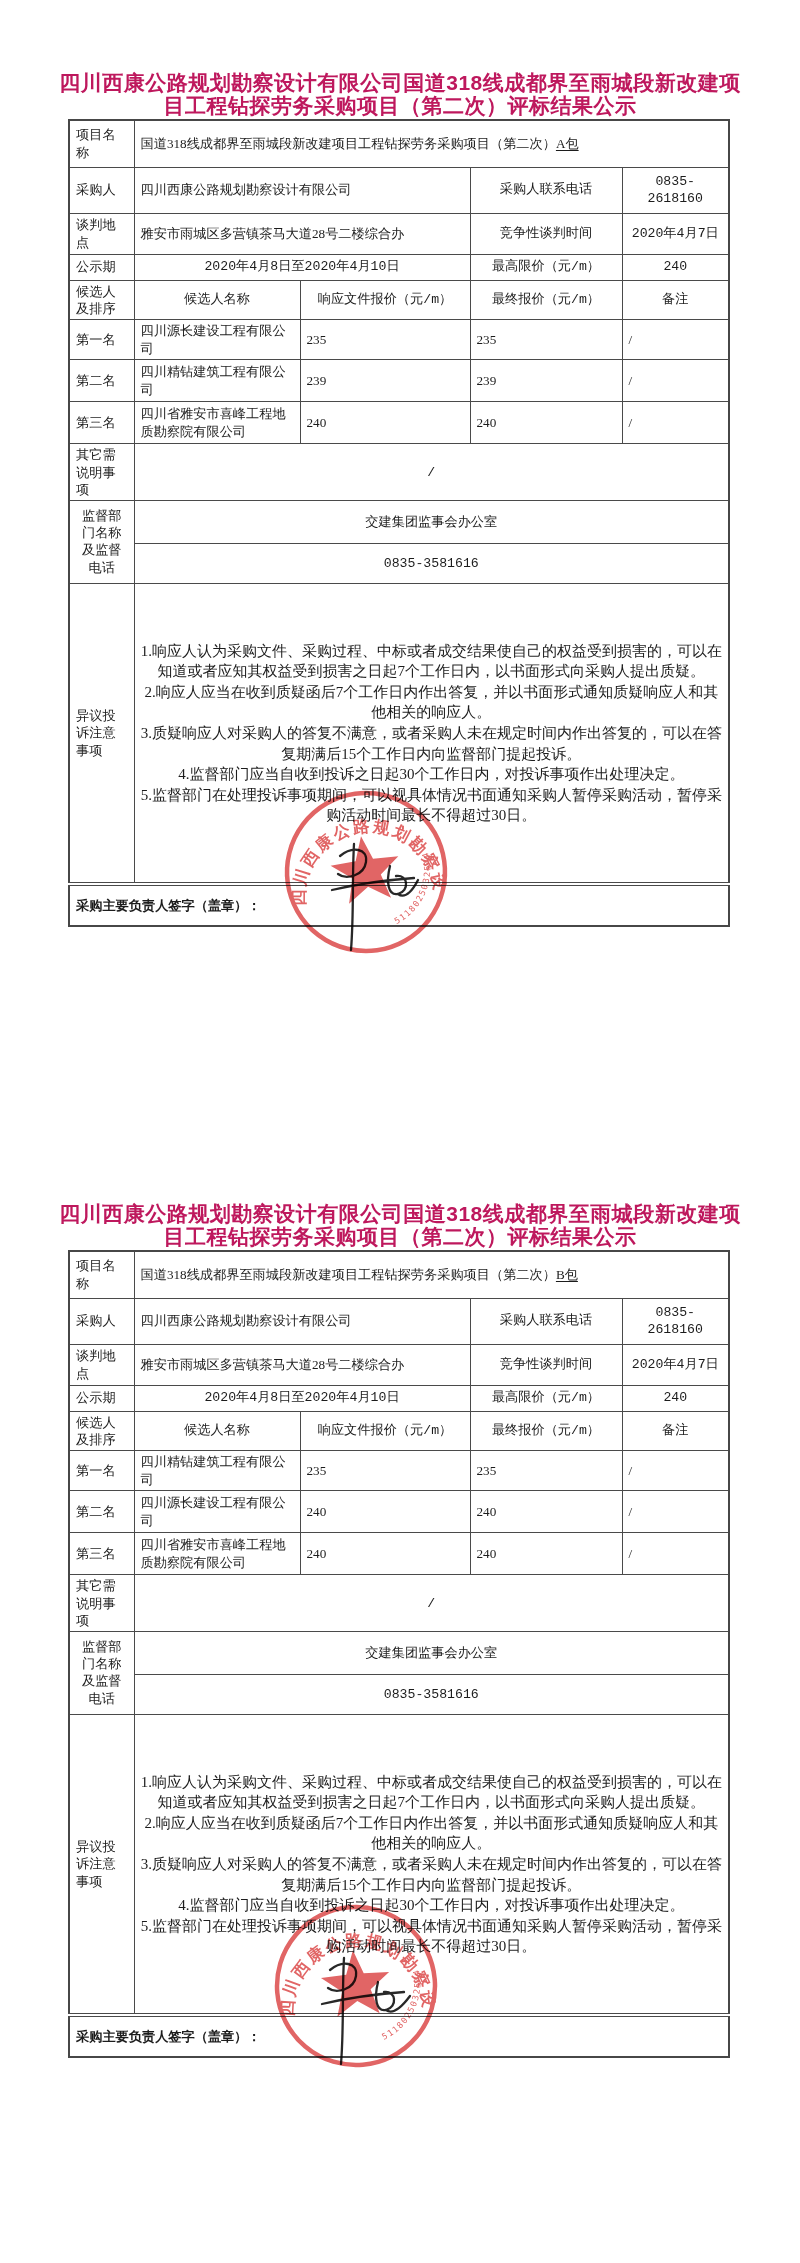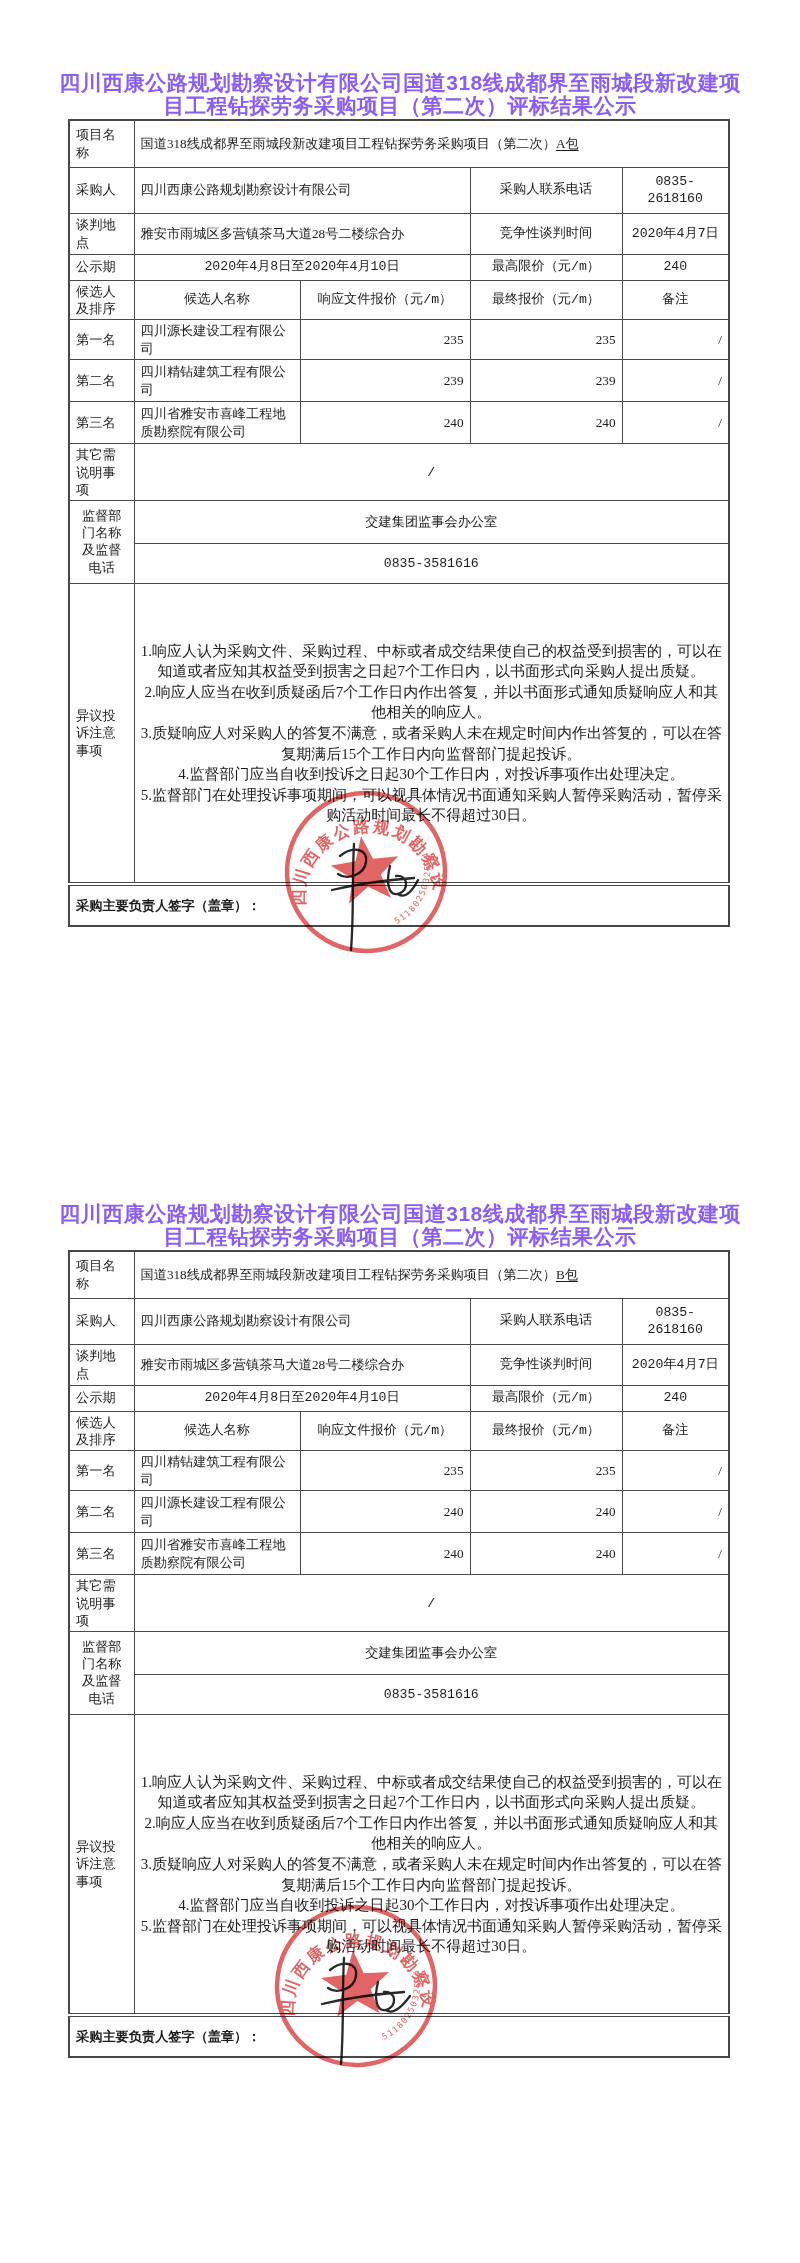--- a/index.html
+++ b/index.html
@@ -5,40 +5,40 @@
   html,body{margin:0;padding:0;}
   body{
     width:800px;height:2263px;position:relative;background:#ffffff;
     font-family:"Liberation Serif","DejaVu Serif",serif;color:#1c1c1c;
     overflow:hidden;
   }
   .doc-title{
     position:absolute;left:50%;transform:translateX(-50%);
     width:694px;text-align:center;
     font-family:"Liberation Sans","DejaVu Sans",sans-serif;
-    font-weight:700;font-size:21px;line-height:23px;letter-spacing:.5px;color:#8b5cf6;
+    font-weight:700;font-size:21px;line-height:23px;letter-spacing:.5px;color:#be185d;
   }
   #title-a{top:71px;}
   #title-b{top:1202px;}
 
   table.sheet{
     position:absolute;left:68px;width:660px;
     border-collapse:collapse;table-layout:fixed;
     border:2px solid #474747;
   }
   #table-a{top:119px;}
   #table-b{top:1250px;}
   .sheet td{
     border:1.5px solid #4a4a4a;
     font-size:13.2px;line-height:1.32;vertical-align:middle;
     padding:2px 6px;color:#1c1c1c;
   }
   .lbl{padding:2px 2px 2px 5px;}
   .ctr{text-align:center;padding:2px 2px;font-family:Liberation Mono, monospace;}
-  .num{text-align:right;}
+  .num{text-align:left;}
   .name-cell{padding:2px 5px 2px 8px;margin-top:20px;}
   .notice-cell{padding:4px 10px;}
   .notice-line{font-size:15px;line-height:20.6px;text-align:center;}
   .sign-cell{
     border-top:4px double #4a4a4a !important;
     padding-left:8px;font-size:13.4px;font-weight:bold;
   }
   .u{text-decoration:underline;text-underline-offset:2px;}
 
   .stamp{

